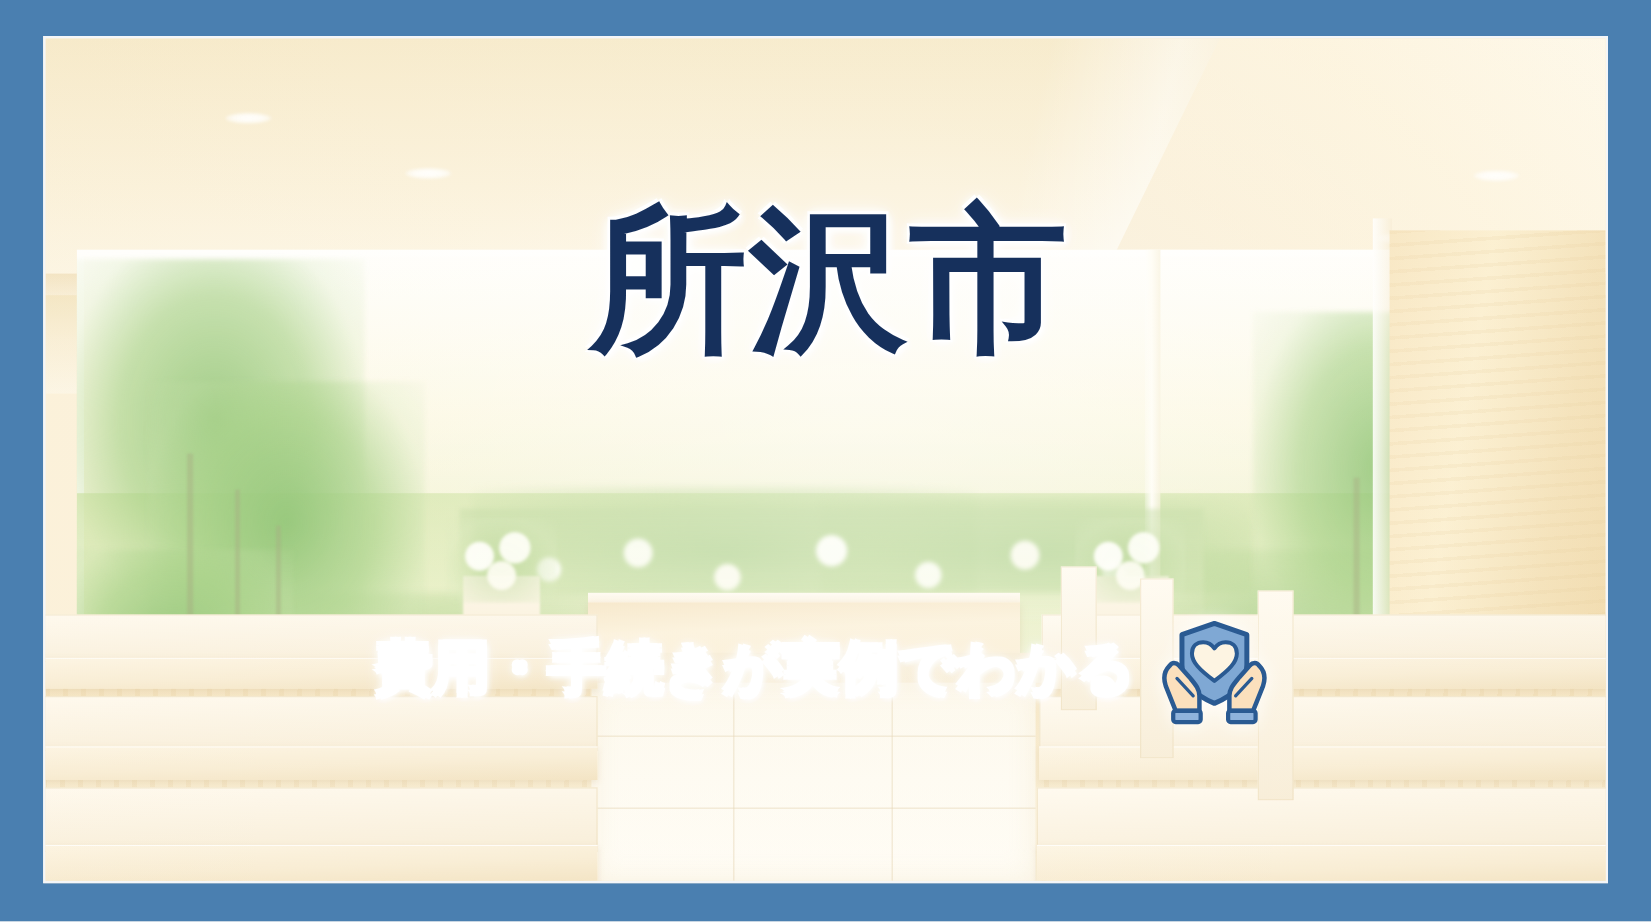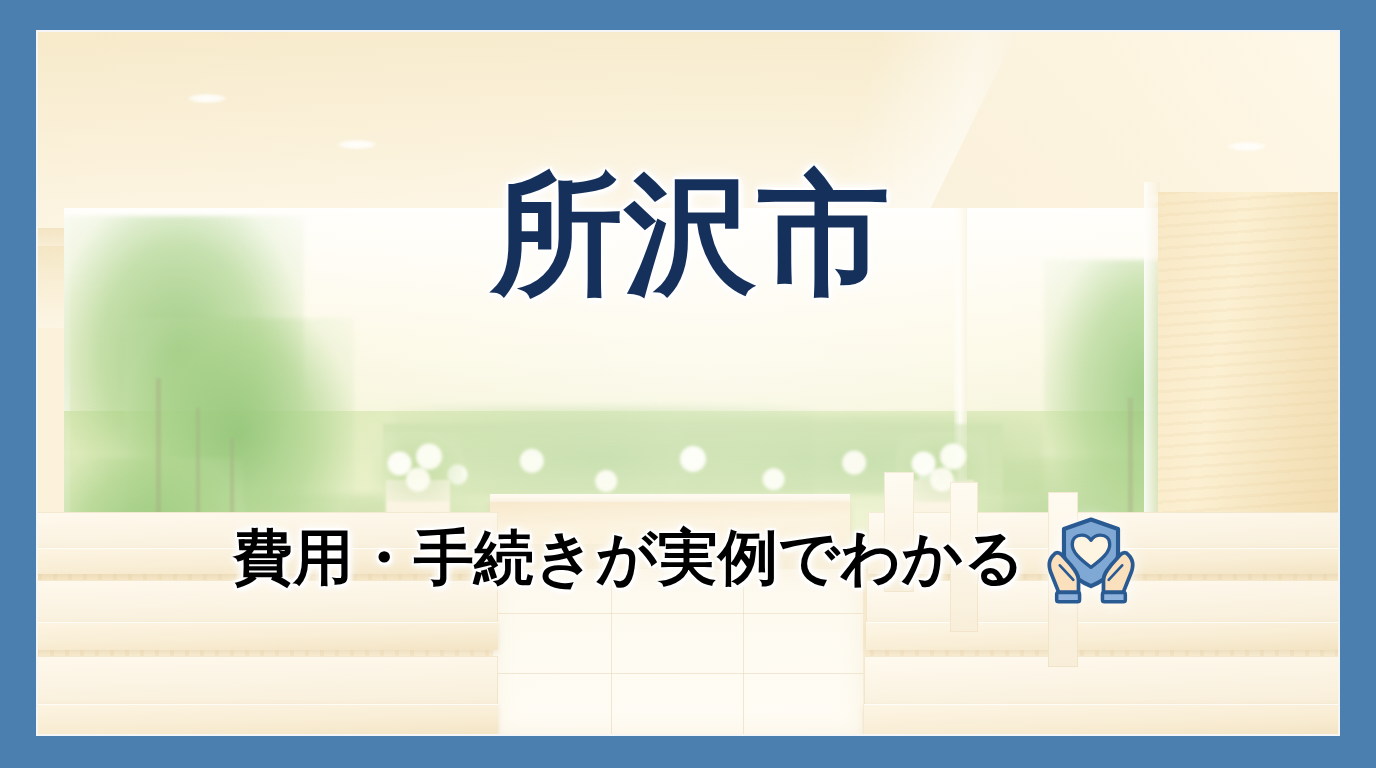--- a/index.html
+++ b/index.html
@@ -244,23 +244,23 @@
     position: absolute;
     left: 0; right: 0; top: 505px;
     display: flex;
     align-items: center;
     justify-content: center;
     gap: 14px;
   }
   #subtitle {
     font-family: "DejaVu Sans", "Liberation Sans", sans-serif;
     font-weight: bold;
-    font-size: 60px;
+    font-size: 48px;
     line-height: 1.0;
-    color: #000000;
+    color: #ffffff;
     letter-spacing: 0.005em;
     text-shadow:
       0 0 8px #ffffff, 0 0 8px #ffffff, 0 0 14px #ffffff,
       2px 2px 0 #ffffff, -2px 2px 0 #ffffff, 2px -2px 0 #ffffff, -2px -2px 0 #ffffff,
       2px 3px 4px rgba(255,255,255,0.95);
   }
   #care-icon {
     width: 104px;
     height: 104px;
     flex: 0 0 auto;

